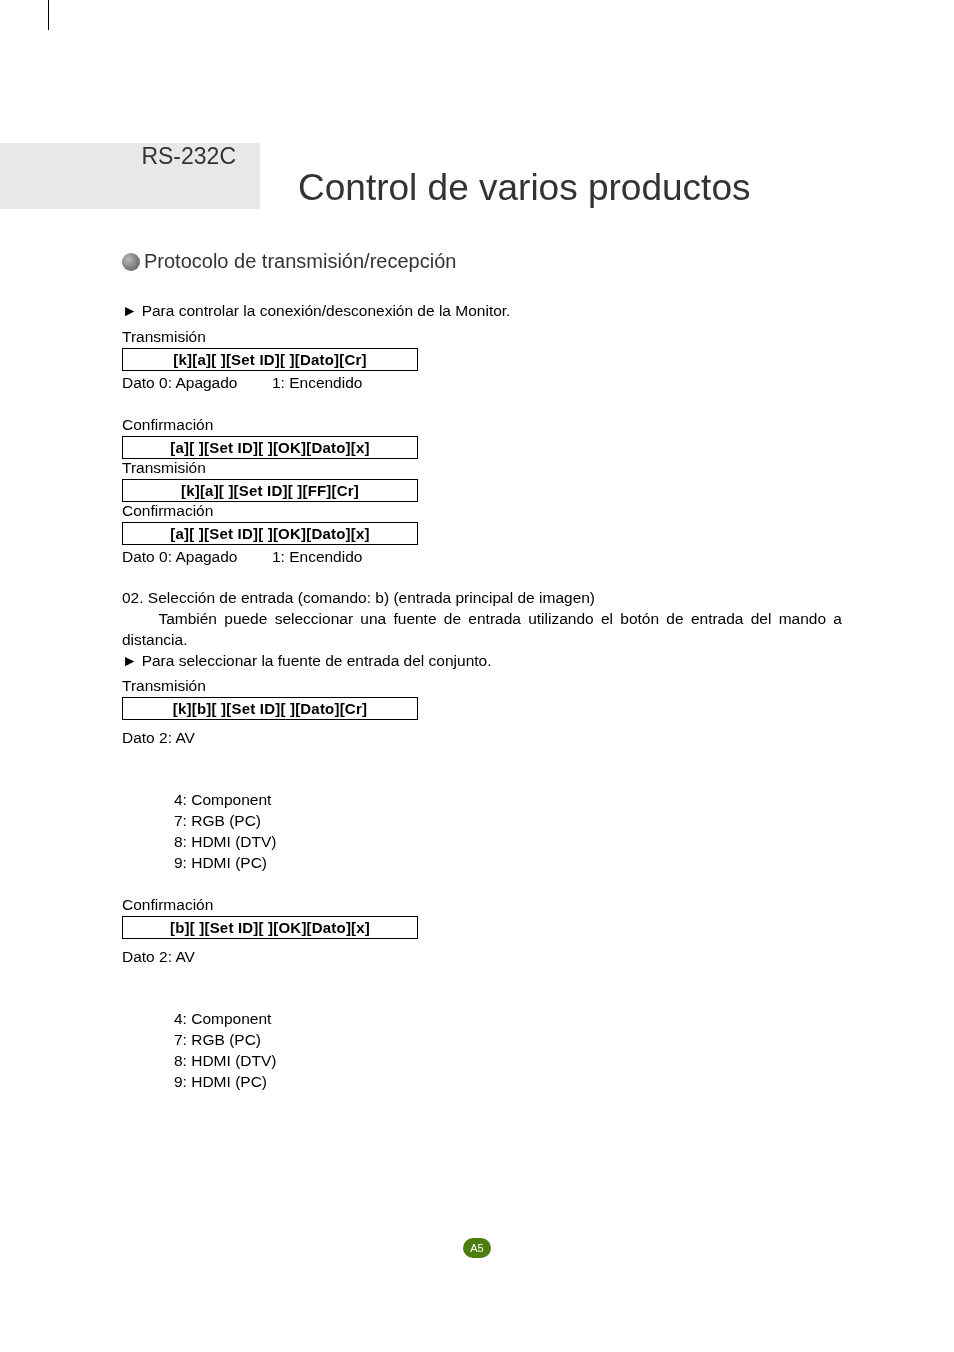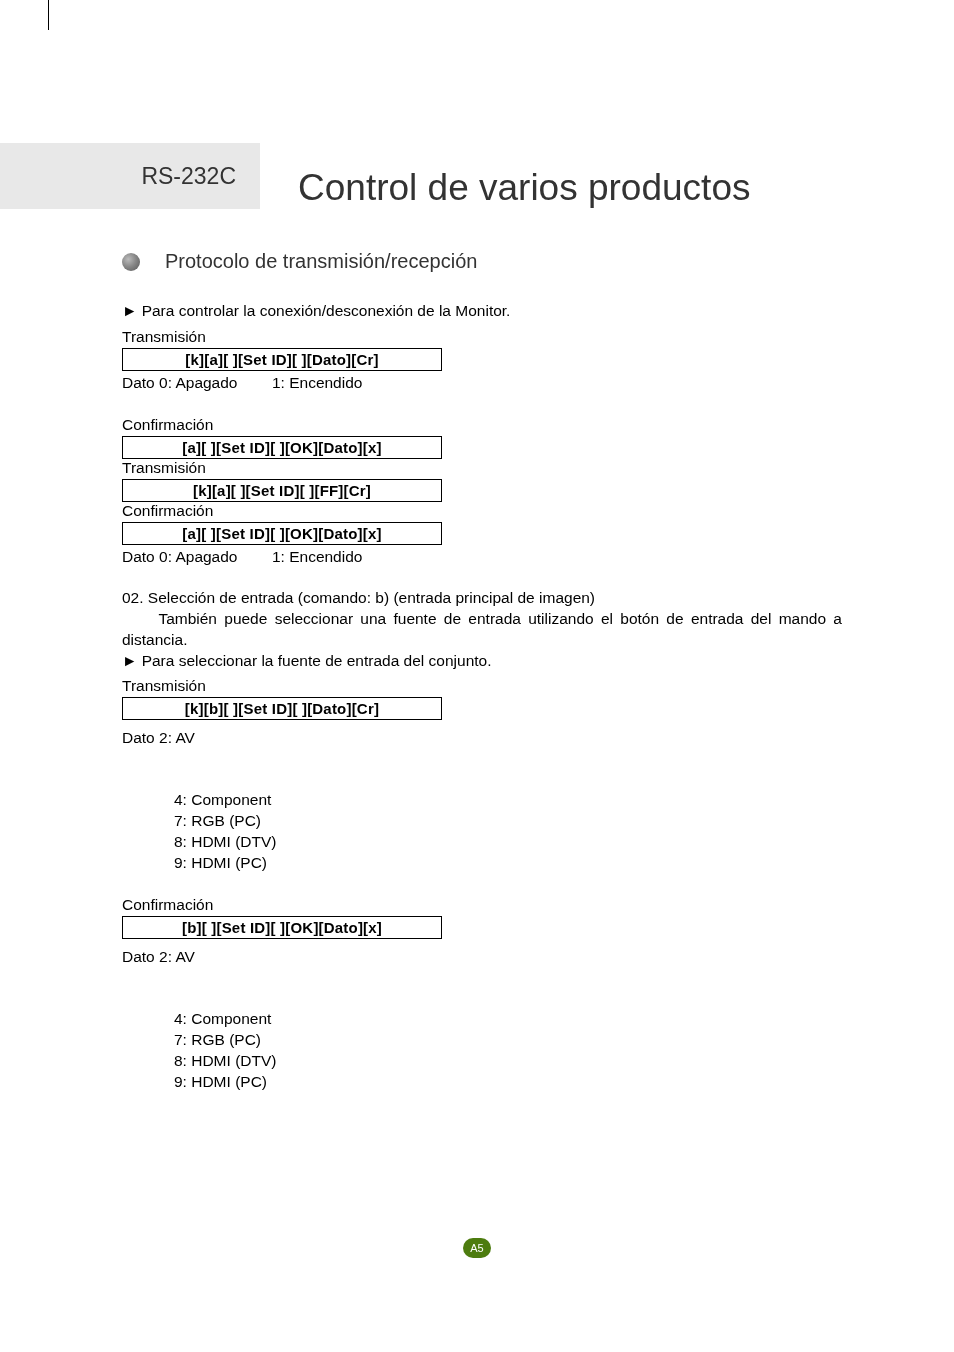--- a/index.html
+++ b/index.html
@@ -19,21 +19,20 @@
     width: 870px;
     height: 66px;
     display: flex;
     align-items: center;
   }
   .header-left {
     width: 260px;
     height: 100%;
     background: #e8e8e8;
     display: flex;
-    align-items: center;
     justify-content: flex-end;
     padding-right: 24px;
   }
   .header-left-text {
     font-size: 23px;
     color: #333;
   }
   .header-right {
     flex: 1;
     height: 100%;
@@ -47,21 +46,21 @@
   }
   .content {
     position: absolute;
     top: 250px;
     left: 122px;
     width: 720px;
   }
   .section-heading {
     display: flex;
     align-items: center;
-    gap: 25px;
+    gap: 4px;
     margin-bottom: 28px;
   }
   .bullet-circle {
     width: 18px;
     height: 18px;
     border-radius: 50%;
     background: radial-gradient(circle at 35% 35%, #bbb 0%, #888 45%, #555 100%);
   }
   .section-heading-text {
     font-size: 20px;
@@ -71,21 +70,21 @@
     font-size: 15.5px;
     line-height: 1.35;
     color: #000;
   }
   .label-underline {
     font-size: 15.5px;
     display: inline-block;
   }
   .code-box {
     border: 1.5px solid #000;
-    width: 320px;
+    width: 296px;
     text-align: center;
     font-size: 15px;
     font-weight: bold;
     padding: 2px 0;
     margin-top: 2px;
     letter-spacing: 0.2px;
   }
   .indent-list {
     font-size: 15.5px;
     line-height: 1.35;

